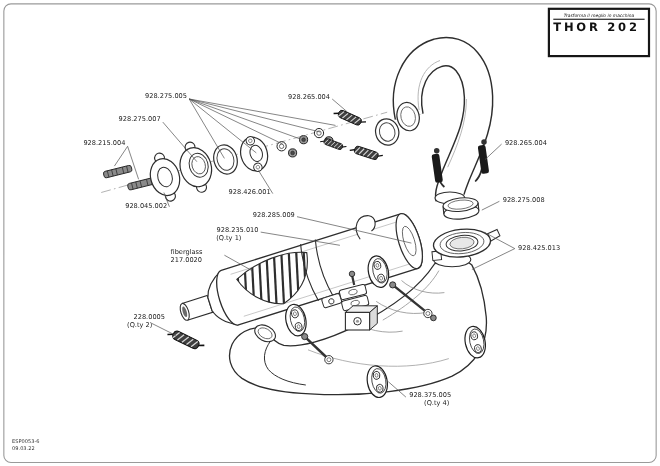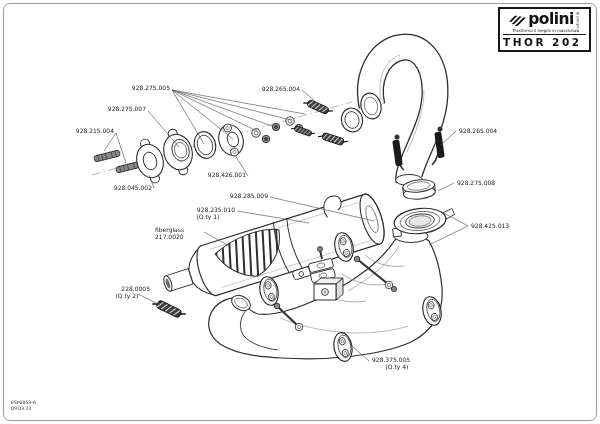--- a/index.html
+++ b/index.html
@@ -283,32 +283,20 @@
   <div class="lbl ra" style="left:181px;top:206px;width:54px;"><span>928.235.010</span><span class="qty">(Q.ty 1)</span></div>
   <div class="lbl la" style="left:155px;top:226px;width:42px;"><span>fiberglass</span><br><span>217.0020</span></div>
   <div class="lbl ra" style="left:104px;top:285px;width:46px;"><span>228.0005</span><span class="qty">(Q.ty 2)</span></div>
   <div class="lbl ra" style="left:252px;top:85px;width:48px;"><span>928.265.004</span></div>
   <div class="lbl la" style="left:459px;top:127px;width:48px;"><span>928.265.004</span></div>
   <div class="lbl la" style="left:457px;top:179px;width:48px;"><span>928.275.008</span></div>
   <div class="lbl la" style="left:471px;top:222px;width:48px;"><span>928.425.013</span></div>
   <div class="lbl la" style="left:372px;top:356px;width:50px;"><span>928.375.005</span><span class="qty">(Q.ty 4)</span></div>
 
   <div id="logo-box">
-    <div class="brand-row">
-      <svg width="17" height="12" viewBox="0 0 20 14">
-        <path d="M0,9 L7,2 L10,2 L3,9 Z" fill="#111"></path>
-        <path d="M3,12 L12,3 L15,3 L6,12 Z" fill="#111"></path>
-        <path d="M7,14 L17,4 L20,4 L10,14 Z" fill="#111"></path>
-      </svg>
-      <span class="brand">polini</span>
-      <span class="brand-side">
-        <span class="reg">®</span>
-        <span class="motori">motori</span>
-      </span>
-    </div>
     <div class="tagline">Trasforma il meglio in macchina</div>
     <div class="logo-divider"></div>
     <div class="model">THOR 202</div>
   </div>
 
   <div id="footer">
     <div>ESP0053-6</div>
     <div>09.03.22</div>
   </div>
 </div>

